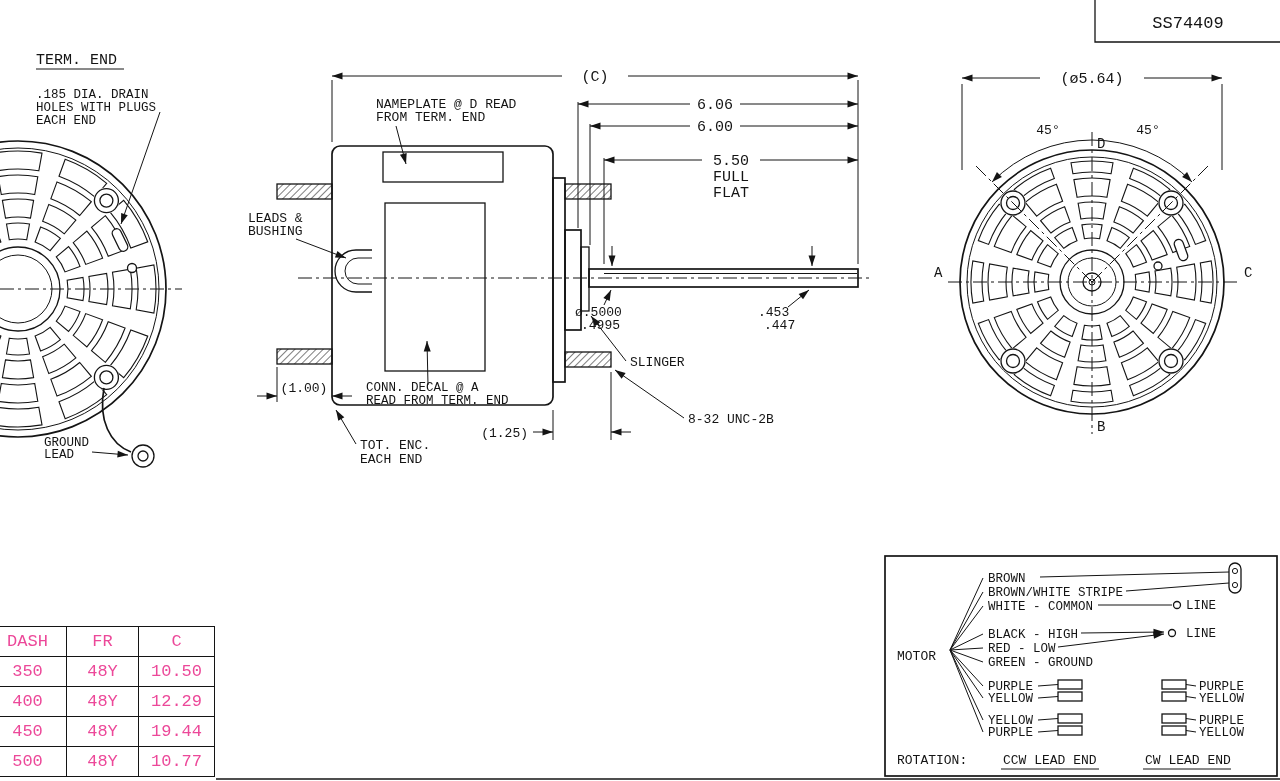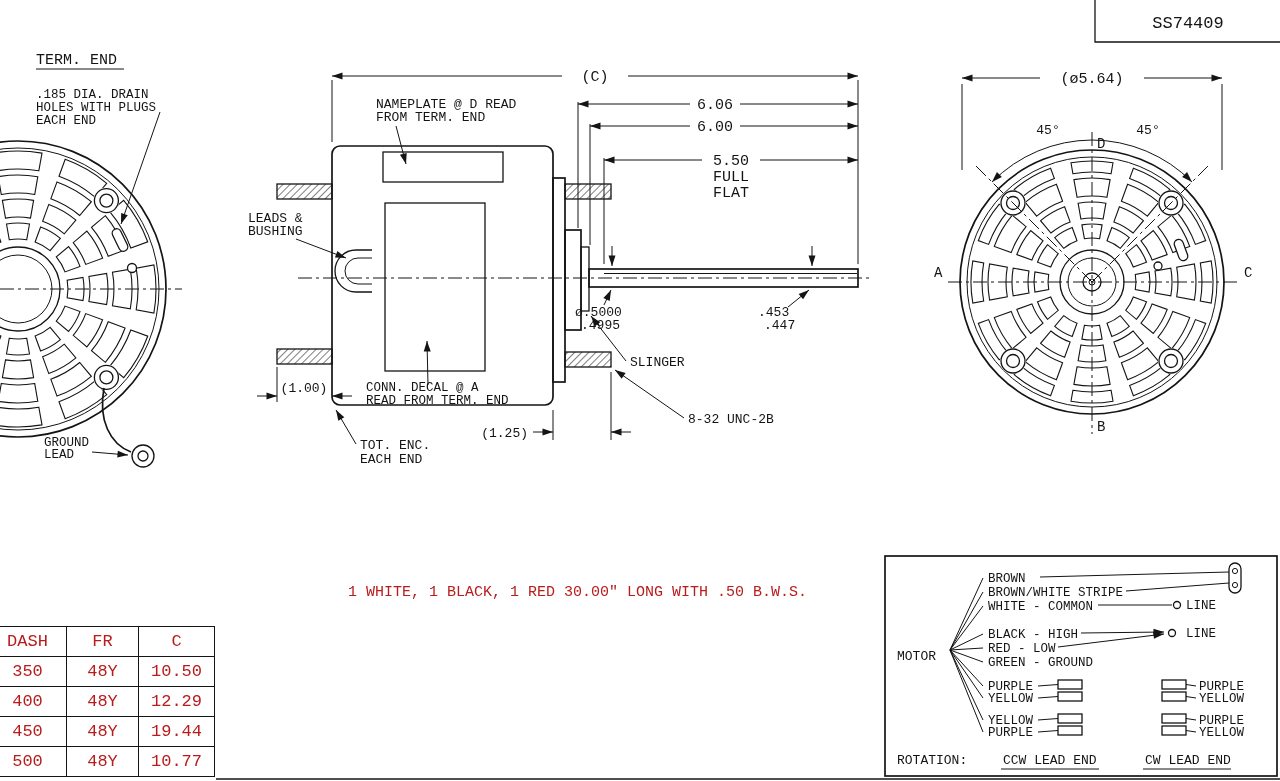--- a/index.html
+++ b/index.html
@@ -1,17 +1,17 @@
 <!DOCTYPE html>
 <html><head>
 <meta charset="utf-8">
 <style>
   html,body{margin:0;padding:0;background:#e8e8e8}
   .sheet{position:relative;width:1280px;height:781px;background:#ffffff;overflow:hidden;
-         font-family:"Liberation Mono",monospace;color:#b91c1c}
+         font-family:"Liberation Mono",monospace;color:#ec4899}
   .sheet svg{position:absolute;left:0;top:0}
   svg text{font-family:"Liberation Mono",monospace;fill:#141414;font-size:13px}
   .t12{font-size:12.5px}.t13{font-size:13px}.t14{font-size:14px}.t15{font-size:15px}.t17{font-size:17px}
   .mid{text-anchor:middle}.end{text-anchor:end}
   .s1{stroke:#141414;stroke-width:1;fill:none}
   .s13{stroke:#141414;stroke-width:1.3;fill:none}
   .s16{stroke:#141414;stroke-width:1.7;fill:none}
   .cl{stroke:#141414;stroke-width:1;fill:none;stroke-dasharray:14 4 3 4}
   .wfill{fill:#ffffff;stroke:#141414;stroke-width:1.3}
   .hatchrect{fill:url(#hatch);stroke:#141414;stroke-width:1.3}
@@ -434,21 +434,20 @@
   </tr>
   <tr>
     <td>500</td>
     <td>48Y</td>
     <td>10.77</td>
   </tr>
   </tbody>
 </table>
 
 <div class="leads">
-  <div>1 WHITE, 1 BLACK, 1 RED 30.00" LONG WITH .50 B.W.S.</div>
   <div></div>
   
   
   
   
   
   
   
 </div>
 

